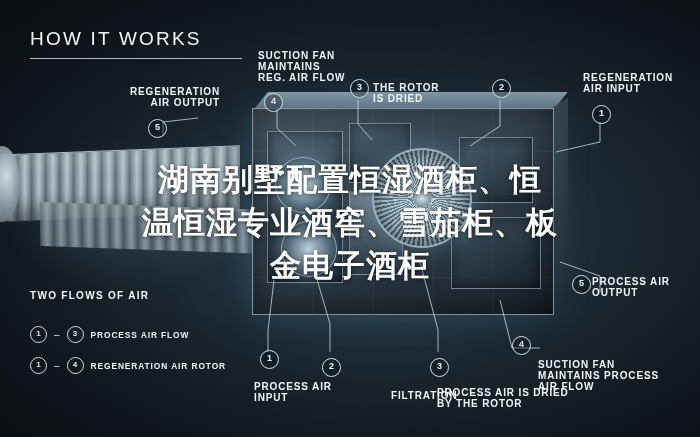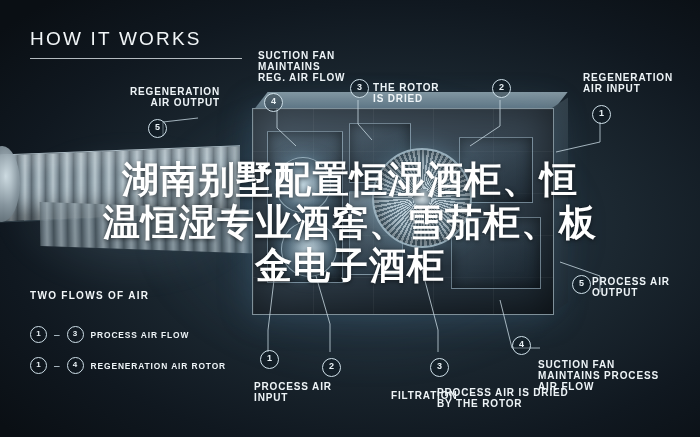--- a/index.html
+++ b/index.html
@@ -237,21 +237,21 @@
     font-weight: 700;
   }
 
   
   .overlay-text {
     position: absolute;
     left: 0; top: 158px;
     width: 700px;
     text-align: center;
     color: #ffffff;
-    font-size: 37px;
+    font-size: 31px;
     line-height: 43px;
     font-weight: 700;
     letter-spacing: 1px;
     text-shadow: 0 1px 4px rgba(0,0,0,0.55);
     font-family: "DejaVu Sans", sans-serif;
   }
 </style>
 </head>
 <body>
 

